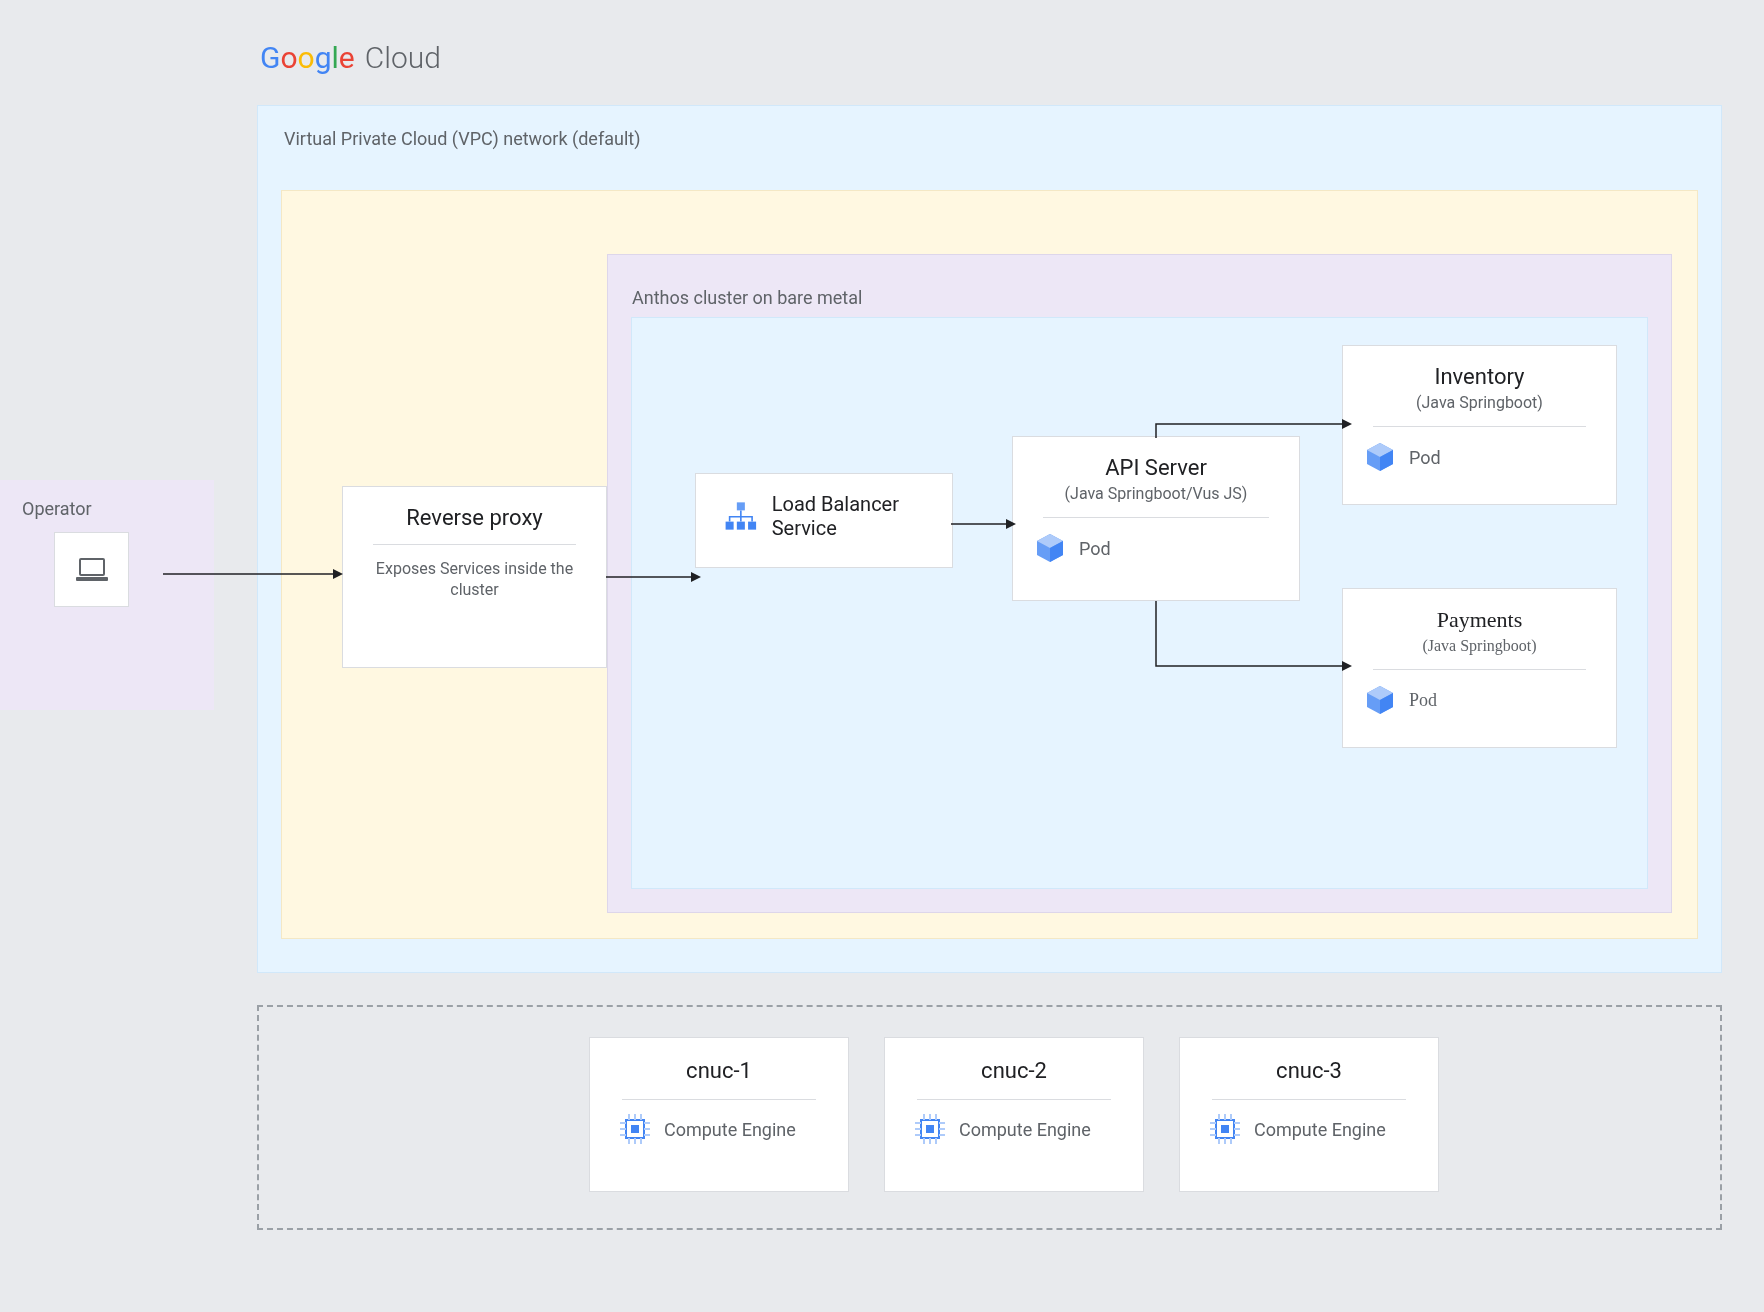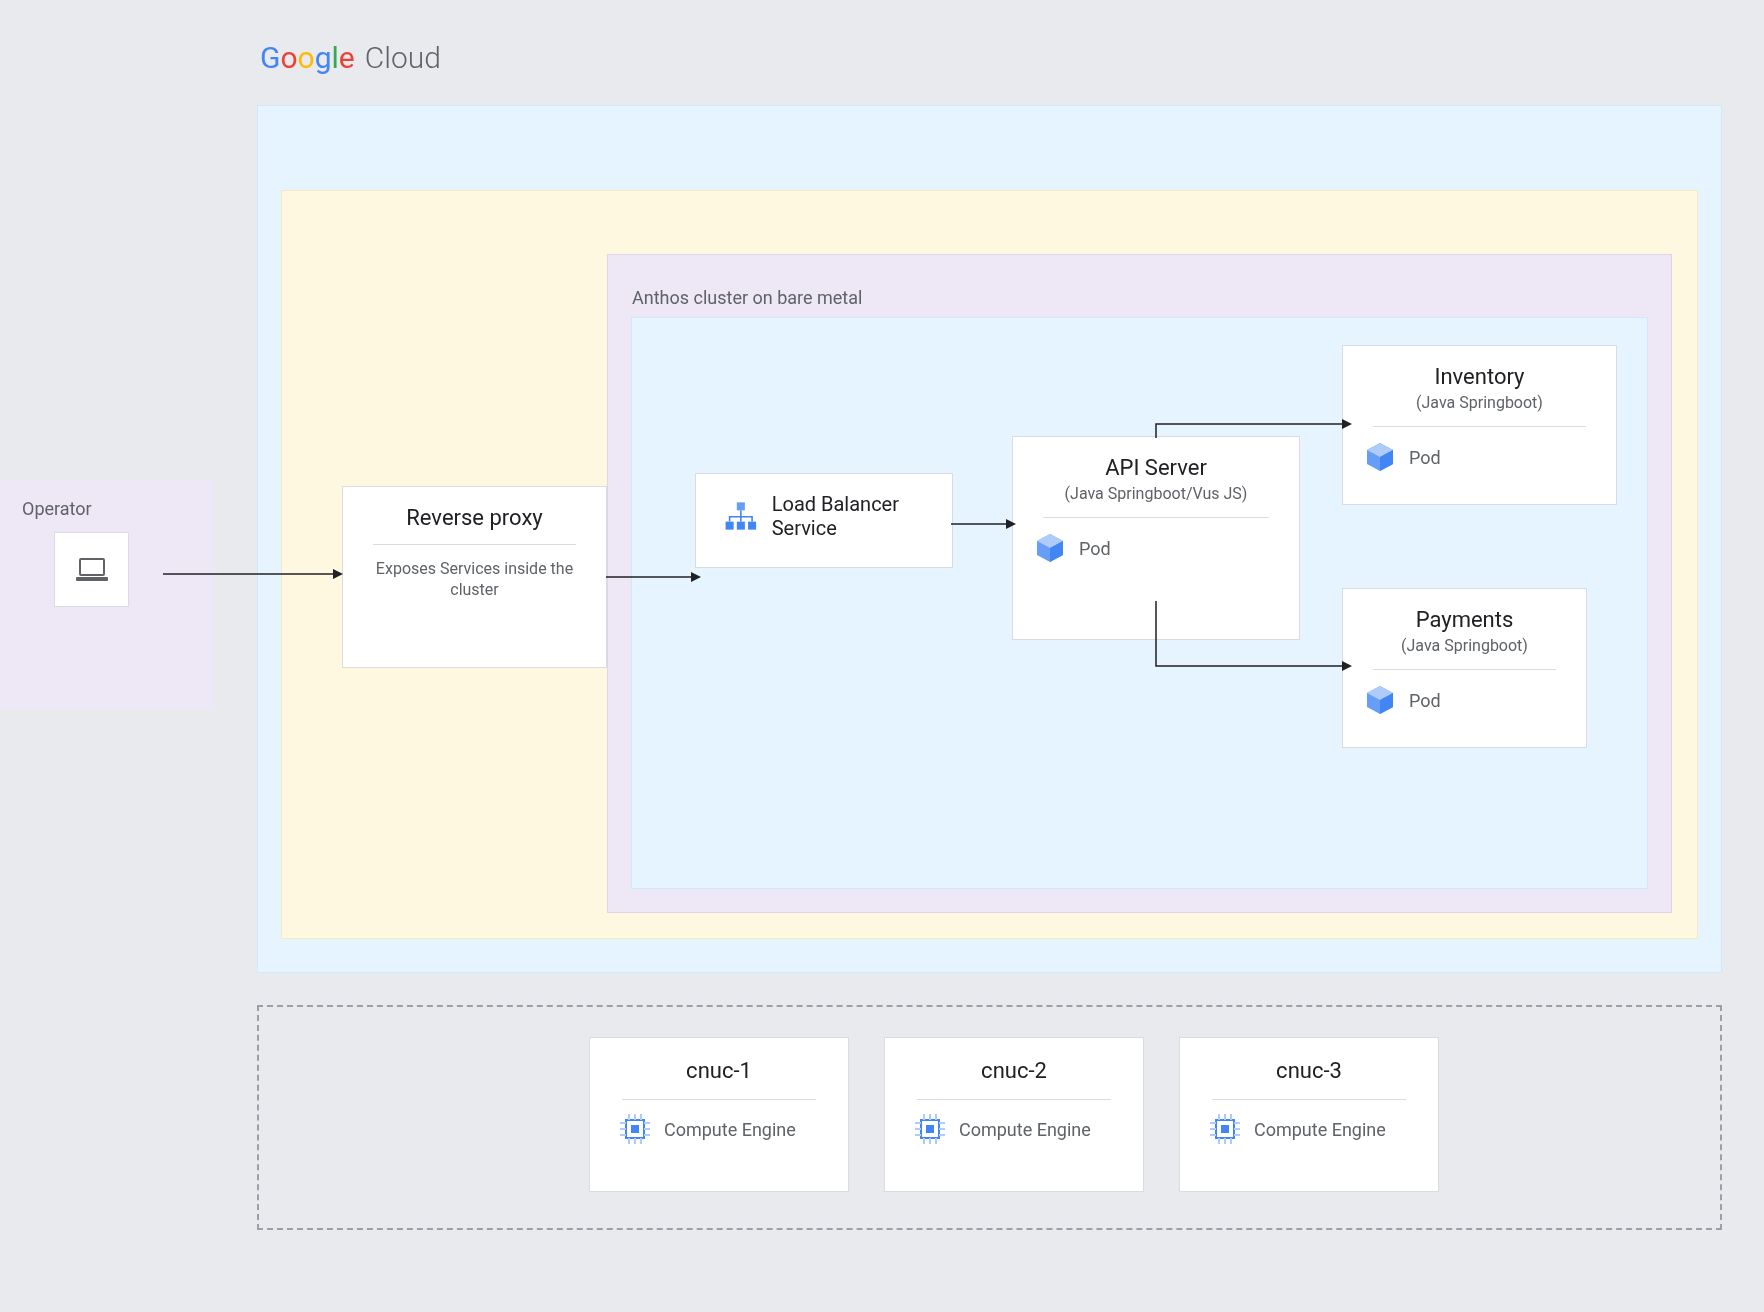--- a/index.html
+++ b/index.html
@@ -134,23 +134,23 @@
       align-items: center;
       justify-content: flex-start;
       gap: 14px;
       font-size: 18px;
       color: #5f6368;
     }
     .icon-label.left { justify-content: flex-start; padding-left: 6px; }
 
     .reverse-proxy { left: 60px; top: 295px; width: 265px; height: 182px; text-align: center; }
     .lb-service { left: 63px; top: 155px; width: 258px; height: 95px; }
-    .api-server { left: 380px; top: 118px; width: 288px; height: 204px; }
+    .api-server { left: 380px; top: 118px; width: 288px; height: 165px; }
     .inventory { left: 710px; top: 27px; width: 275px; height: 160px; }
-    .payments { left: 710px; top: 270px; width: 245px; height: 160px; }
+    .payments { left: 710px; top: 270px; width: 275px; height: 160px; font-family: Liberation Serif, serif; }
 
     .bare-metal-box {
       position: absolute;
       left: 257px;
       top: 1005px;
       width: 1465px;
       height: 225px;
       border: 2px dashed #9aa0a6;
       padding: 22px 26px;
       background: transparent;
@@ -201,20 +201,21 @@
   <div class="title">Operator</div>
   <div class="laptop-box">
     <svg class="laptop-icon" width="34" height="26" viewBox="0 0 34 26">
       <rect x="5" y="2" width="24" height="16" rx="1" fill="none" stroke="#5f6368" stroke-width="2"></rect>
       <rect x="1" y="20" width="32" height="4" rx="1" fill="#5f6368"></rect>
     </svg>
   </div>
 </div>
 
 <div class="vpc-box">
+  <div class="box-label">Virtual Private Cloud (VPC) network (default)</div>
 
   <div class="l2-box">
 
     <div class="card reverse-proxy">
       <div class="card-title">Reverse proxy</div>
       <hr class="card-divider">
       <div class="card-note">Exposes Services inside the cluster</div>
     </div>
 
     <div class="anthos-box">

